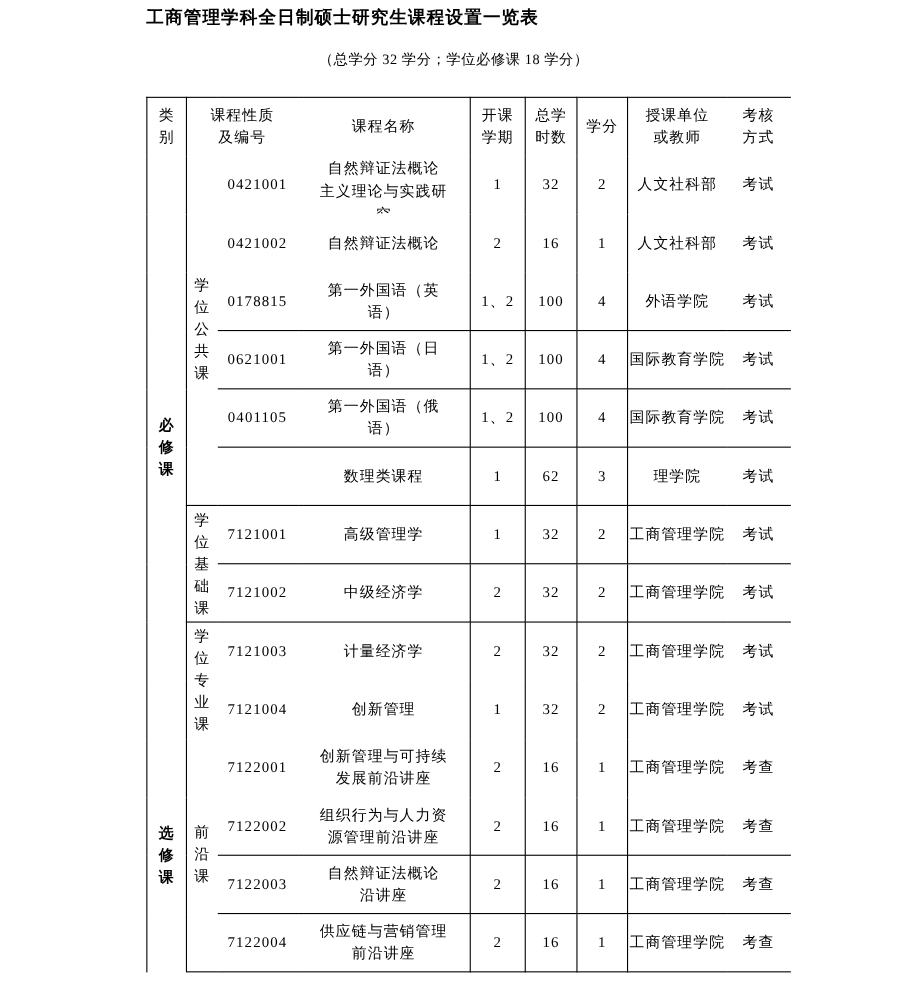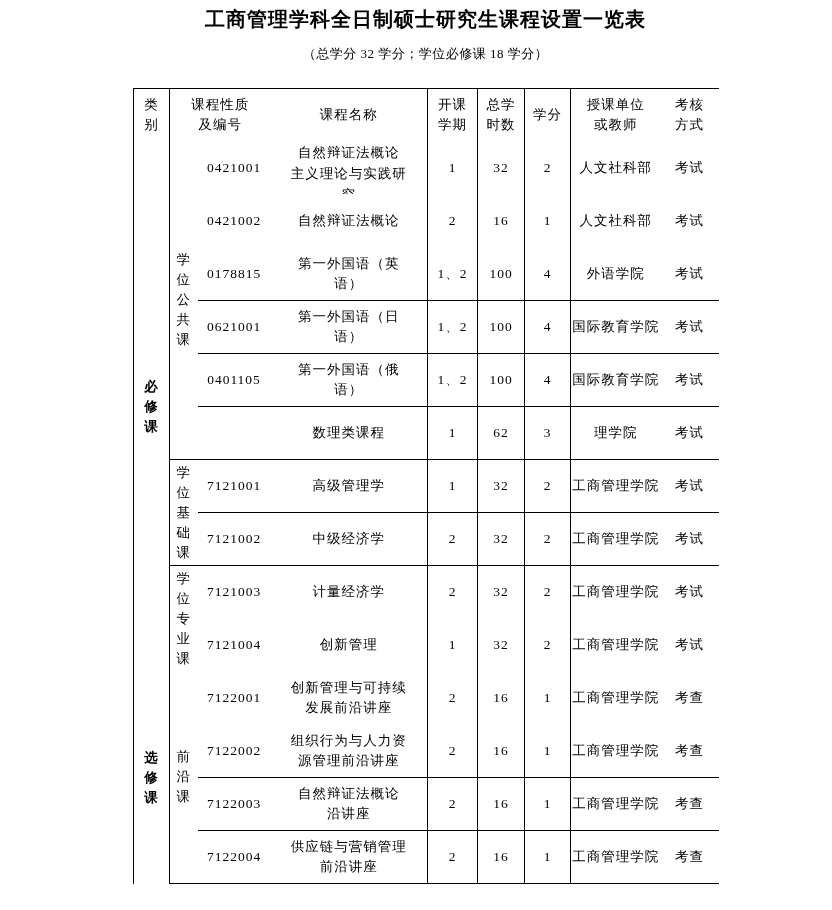--- a/index.html
+++ b/index.html
@@ -1,20 +1,20 @@
 <!DOCTYPE html>
 <html><head>
 <meta charset="utf-8">
 <style>
   html,body{margin:0;padding:0;background:#ffffff;}
   body{width:832px;height:910px;color:#000;font-family:"Liberation Serif",serif;}
   .page{position:relative;width:832px;height:910px;background:#fff;overflow:hidden;}
-  .title{position:absolute;top:6px;left:133px;width:585px;text-align:center;
-         font-size:20px;font-weight:bold;letter-spacing:1px;}
-  .subtitle{position:absolute;top:45px;left:133px;width:585px;text-align:center;
+  .title{position:absolute;top:6px;left:133px;width:585px;text-align:left;
+         font-size:16px;font-weight:bold;letter-spacing:1px;}
+  .subtitle{position:absolute;top:45px;left:120px;width:585px;text-align:center;
          font-size:13px;letter-spacing:0.5px;}
   table.course{position:absolute;left:133px;top:88px;width:585px;
          border-collapse:collapse;table-layout:fixed;}
   table.course tr{height:53px;}
   table.course td{padding:0;text-align:center;vertical-align:middle;
          font-size:13.5px;line-height:20px;white-space:pre-line;
          letter-spacing:1px;overflow:hidden;}
   .bt{border-top:1px solid #000;}
   .br{border-right:1px solid #000;}
   .bl{border-left:1px solid #000;}

